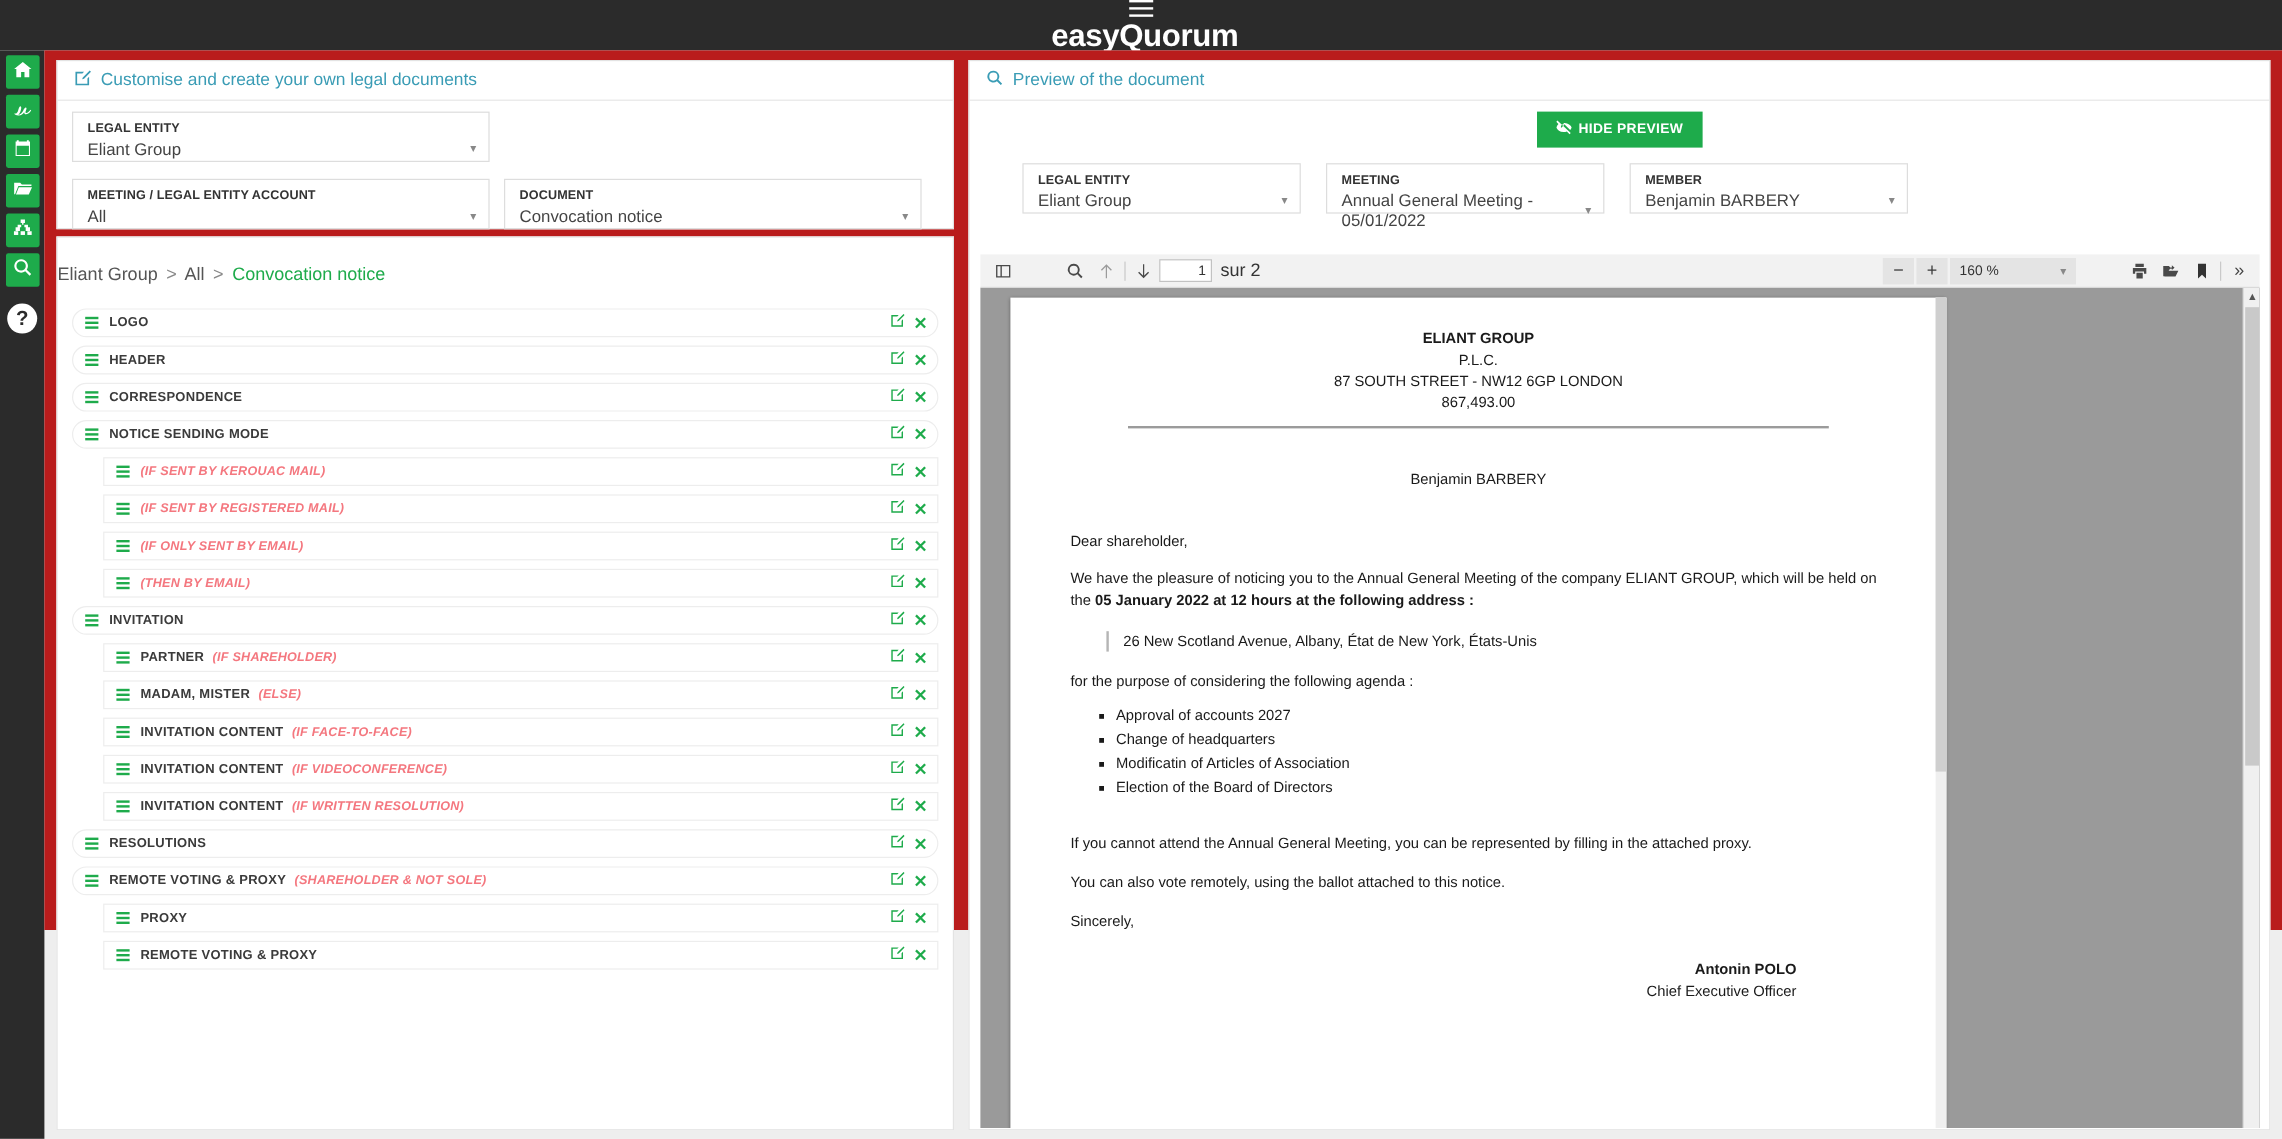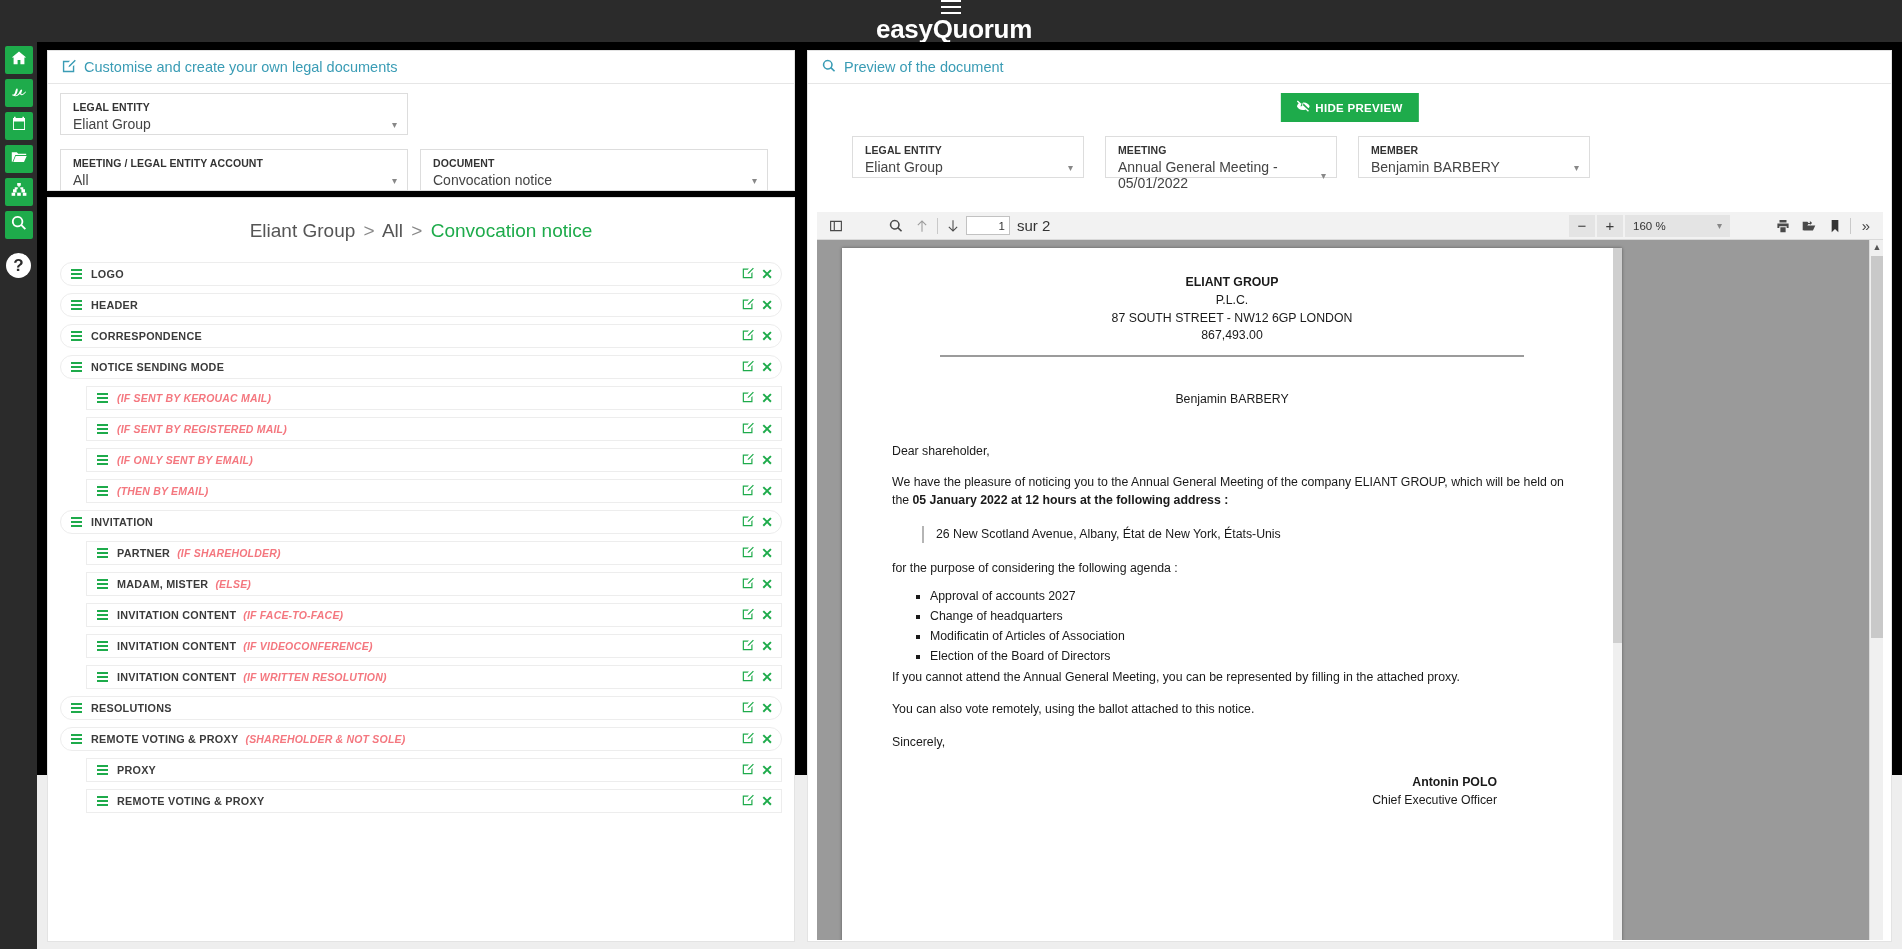--- a/index.html
+++ b/index.html
@@ -55,21 +55,21 @@
     color: #2b2b2b; font-weight: bold; font-size: 17px;
     display: flex; align-items: center; justify-content: center;
     margin-top: 9px; cursor: pointer;
   }
   .rail-btn svg { width: 16px; height: 16px; fill: #fff; }
 
   
   #wrap {
     position: absolute; top: 42px; left: 37px;
     width: 1865px; height: 733px;
-    background: #000000;
+    background: #b91c1c;
   }
 
   
   #left-card {
     position: absolute; left: 10px; top: 8px; width: 748px; height: 141px;
     background: #fff; border: 1px solid #e3e3e3;
   }
   .card-title {
     height: 33px; display: flex; align-items: center; gap: 8px;
     padding-left: 14px; color: #3a9cb5; font-size: 14.5px;
@@ -89,21 +89,21 @@
     display: flex; align-items: center; justify-content: space-between;
   }
   .caret { color: #888; font-size: 10px; margin-left: 6px; }
 
   
   #list-panel {
     position: absolute; left: 10px; top: 155px; width: 748px; height: 745px;
     background: #fff; border: 1px solid #e3e3e3; overflow: hidden;
   }
   #breadcrumb {
-    text-align: center; font-size: 19px; color: #555; padding: 22px 0 20px 0;
+    font-size: 15px; color: #555; padding: 22px 0 20px 0;
   }
   #breadcrumb .sep { color: #888; margin: 0 3px; }
   #breadcrumb .cur { color: #1eab4b; }
 
   .row {
     position: relative; margin: 0 12px 7px 12px;
     border: 1px solid #ededed; background: #fff; height: 24px;
     display: flex; align-items: center;
   }
   .row.lvl0 { margin-left: 12px; border-radius: 12px; }
@@ -715,21 +715,21 @@
 
           <div class="doc-p" style="margin-top:17px">for the purpose of considering the following agenda :</div>
 
           <ul class="doc-ul" id="agenda-host">
               <li>Approval of accounts 2027</li>
               <li>Change of headquarters</li>
               <li>Modificatin of Articles of Association</li>
               <li>Election of the Board of Directors</li>
             </ul>
 
-          <div class="doc-p" style="margin-top:3px">If you cannot attend the Annual General Meeting, you can be represented by filling in the attached proxy.</div>
+          <div class="doc-p" style="margin-top:29px">If you cannot attend the Annual General Meeting, you can be represented by filling in the attached proxy.</div>
           <div class="doc-p" style="margin-top:15px">You can also vote remotely, using the ballot attached to this notice.</div>
           <div class="doc-p" style="margin-top:15px">Sincerely,</div>
 
           <div class="doc-sign">
             <div class="doc-b">Antonin POLO</div>
             <div>Chief Executive Officer</div>
           </div>
         </div>
         <div id="page-inner-scroll">
           <div id="page-inner-thumb"></div>

